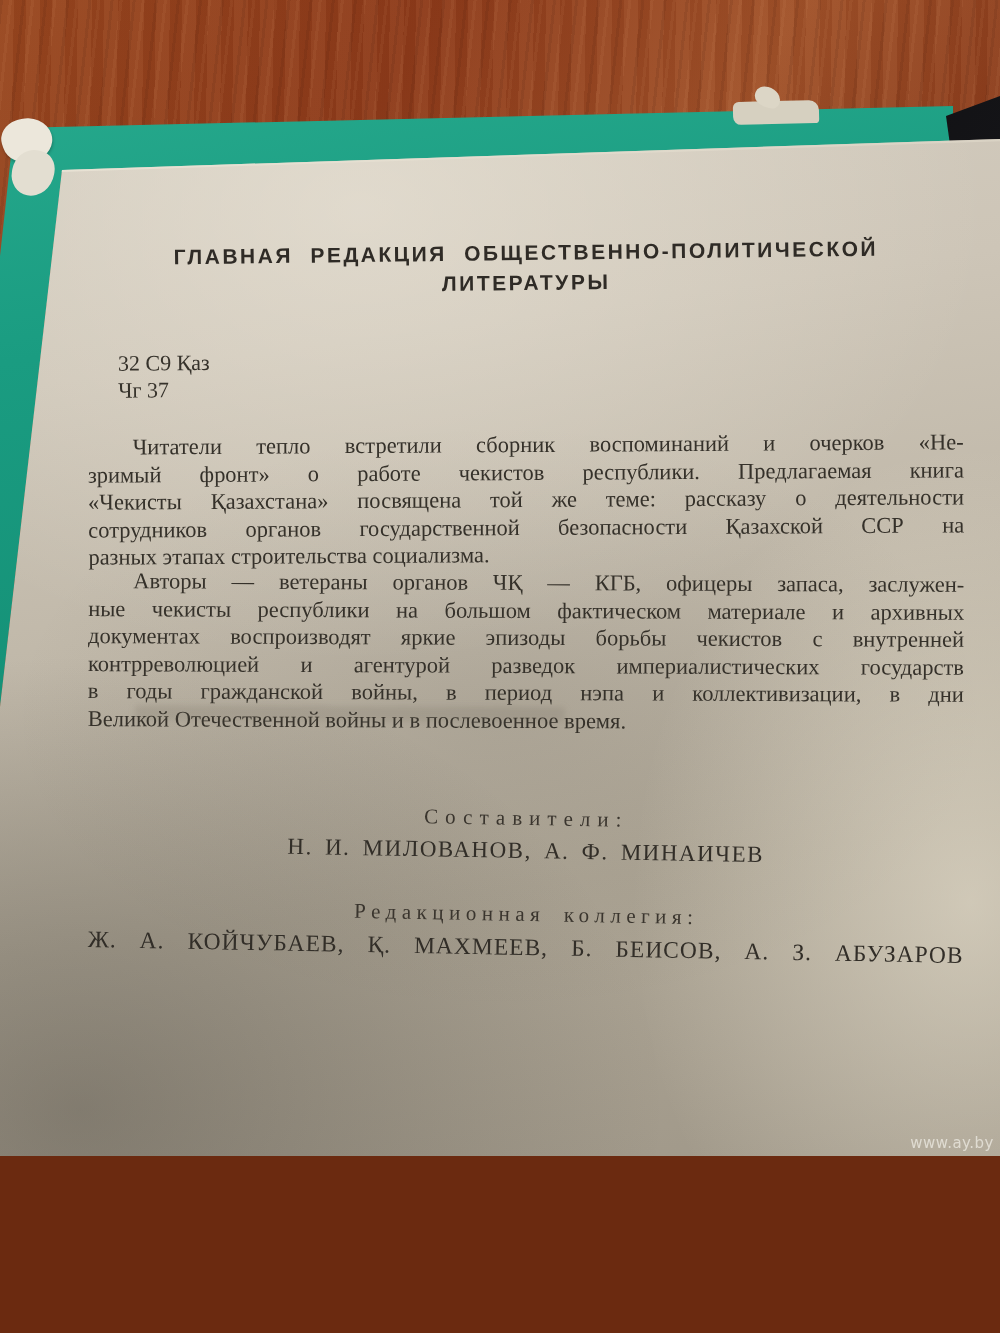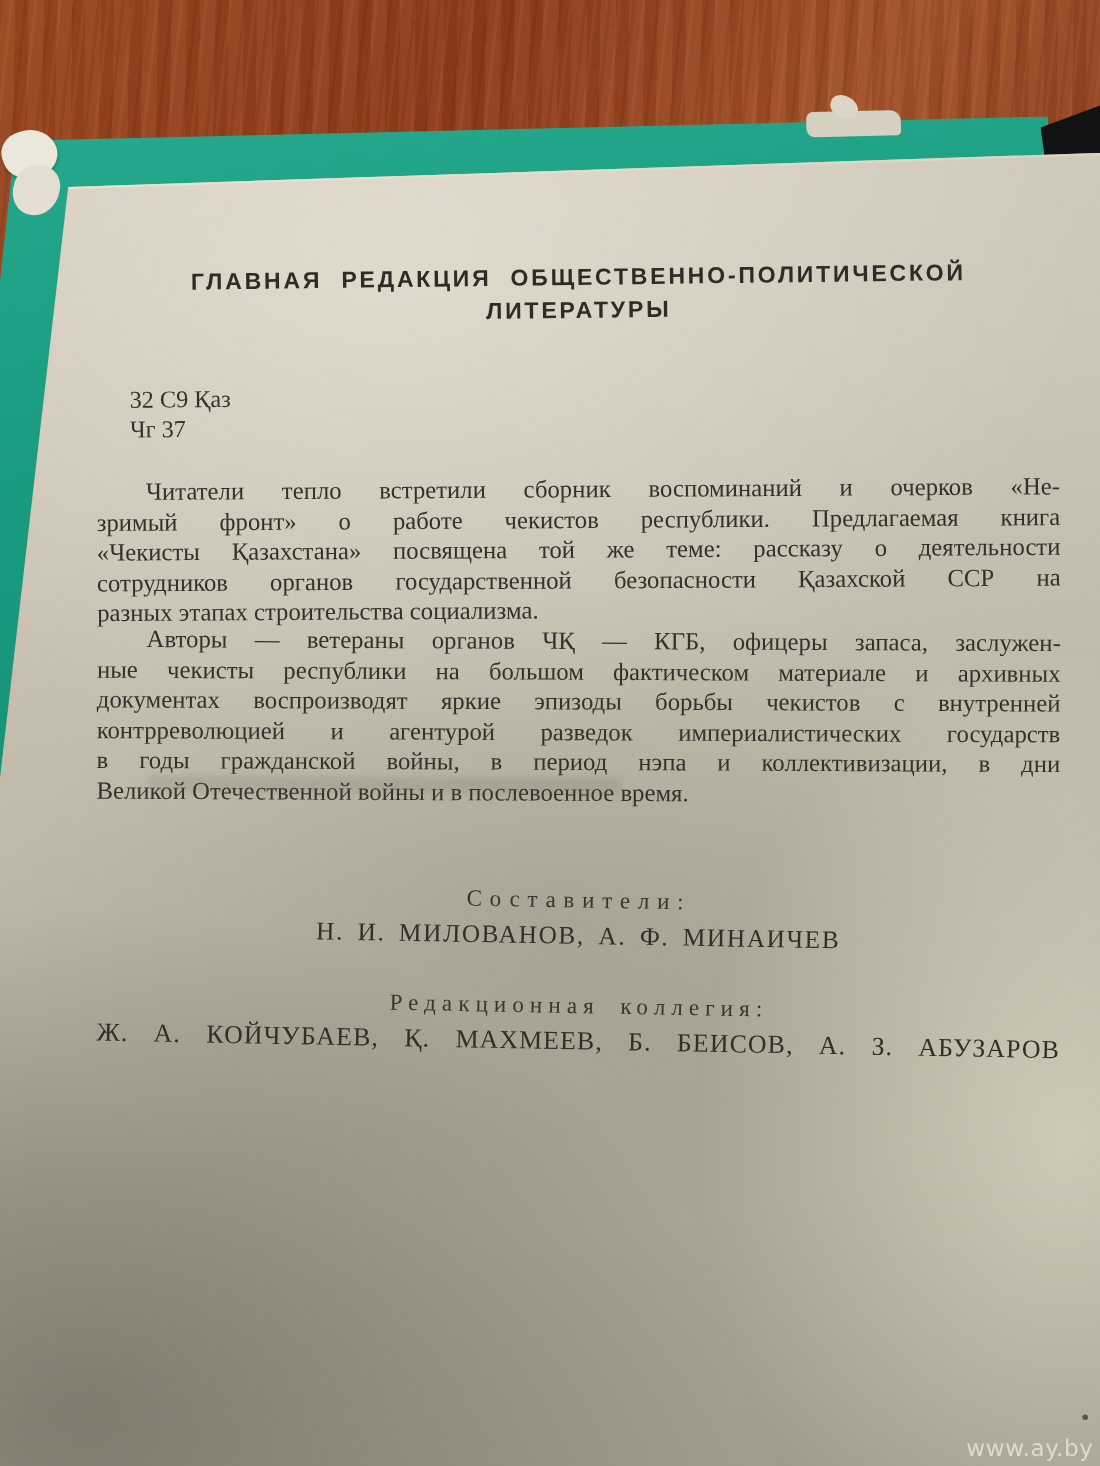--- a/index.html
+++ b/index.html
@@ -1,17 +1,17 @@
 <!DOCTYPE html>
 <html><head>
 <meta charset="utf-8">
 <style>
   html,body{margin:0;padding:0;background:#6b2a10;}
   .photo{
-    position:relative;width:1000px;height:1333px;overflow:hidden;
+    position:relative;width:1000px;height:1156px;overflow:hidden;
     font-family:"Liberation Serif","DejaVu Serif",serif;
   }
   
   .wood{
     position:absolute;inset:0;
     background:
       repeating-linear-gradient(96deg, rgba(60,20,8,0.10) 0 3px, rgba(0,0,0,0) 3px 9px, rgba(255,190,140,0.06) 9px 12px, rgba(0,0,0,0) 12px 22px),
       repeating-linear-gradient(91deg, rgba(255,210,170,0.05) 0 14px, rgba(90,30,10,0.08) 14px 26px),
       linear-gradient(115deg,#97461f 0%,#8c3a1a 28%,#a0522a 52%,#7e3014 78%,#8a3a1b 100%);
   }
@@ -84,21 +84,21 @@
   .names{font-size:23px;line-height:36px;letter-spacing:1.5px;word-spacing:5px;color:#322e28;}
   .edit .names{font-size:23.5px;letter-spacing:1px;text-align:justify;text-align-last:justify;}
   
   .ghost{
     position:absolute;left:135px;top:706px;width:430px;height:15px;
     background:rgba(95,88,76,.15);filter:blur(3px);border-radius:4px;transform:rotate(.3deg);
   }
   .speck{position:absolute;left:984px;top:1286px;width:5px;height:5px;border-radius:50%;background:rgba(45,40,34,.7);}
   .watermark{
     position:absolute;right:6px;bottom:4px;z-index:9;
-    font-family:"DejaVu Sans",sans-serif;font-size:21px;letter-spacing:.5px;
+    font-family:"DejaVu Sans",sans-serif;font-size:15px;letter-spacing:.5px;
     color:rgba(250,248,242,.62);
   }
 </style>
 </head>
 <body>
 
 <div class="photo">
   <div class="wood"></div>
   <div class="green"></div>
   <div class="tear-top"></div>

